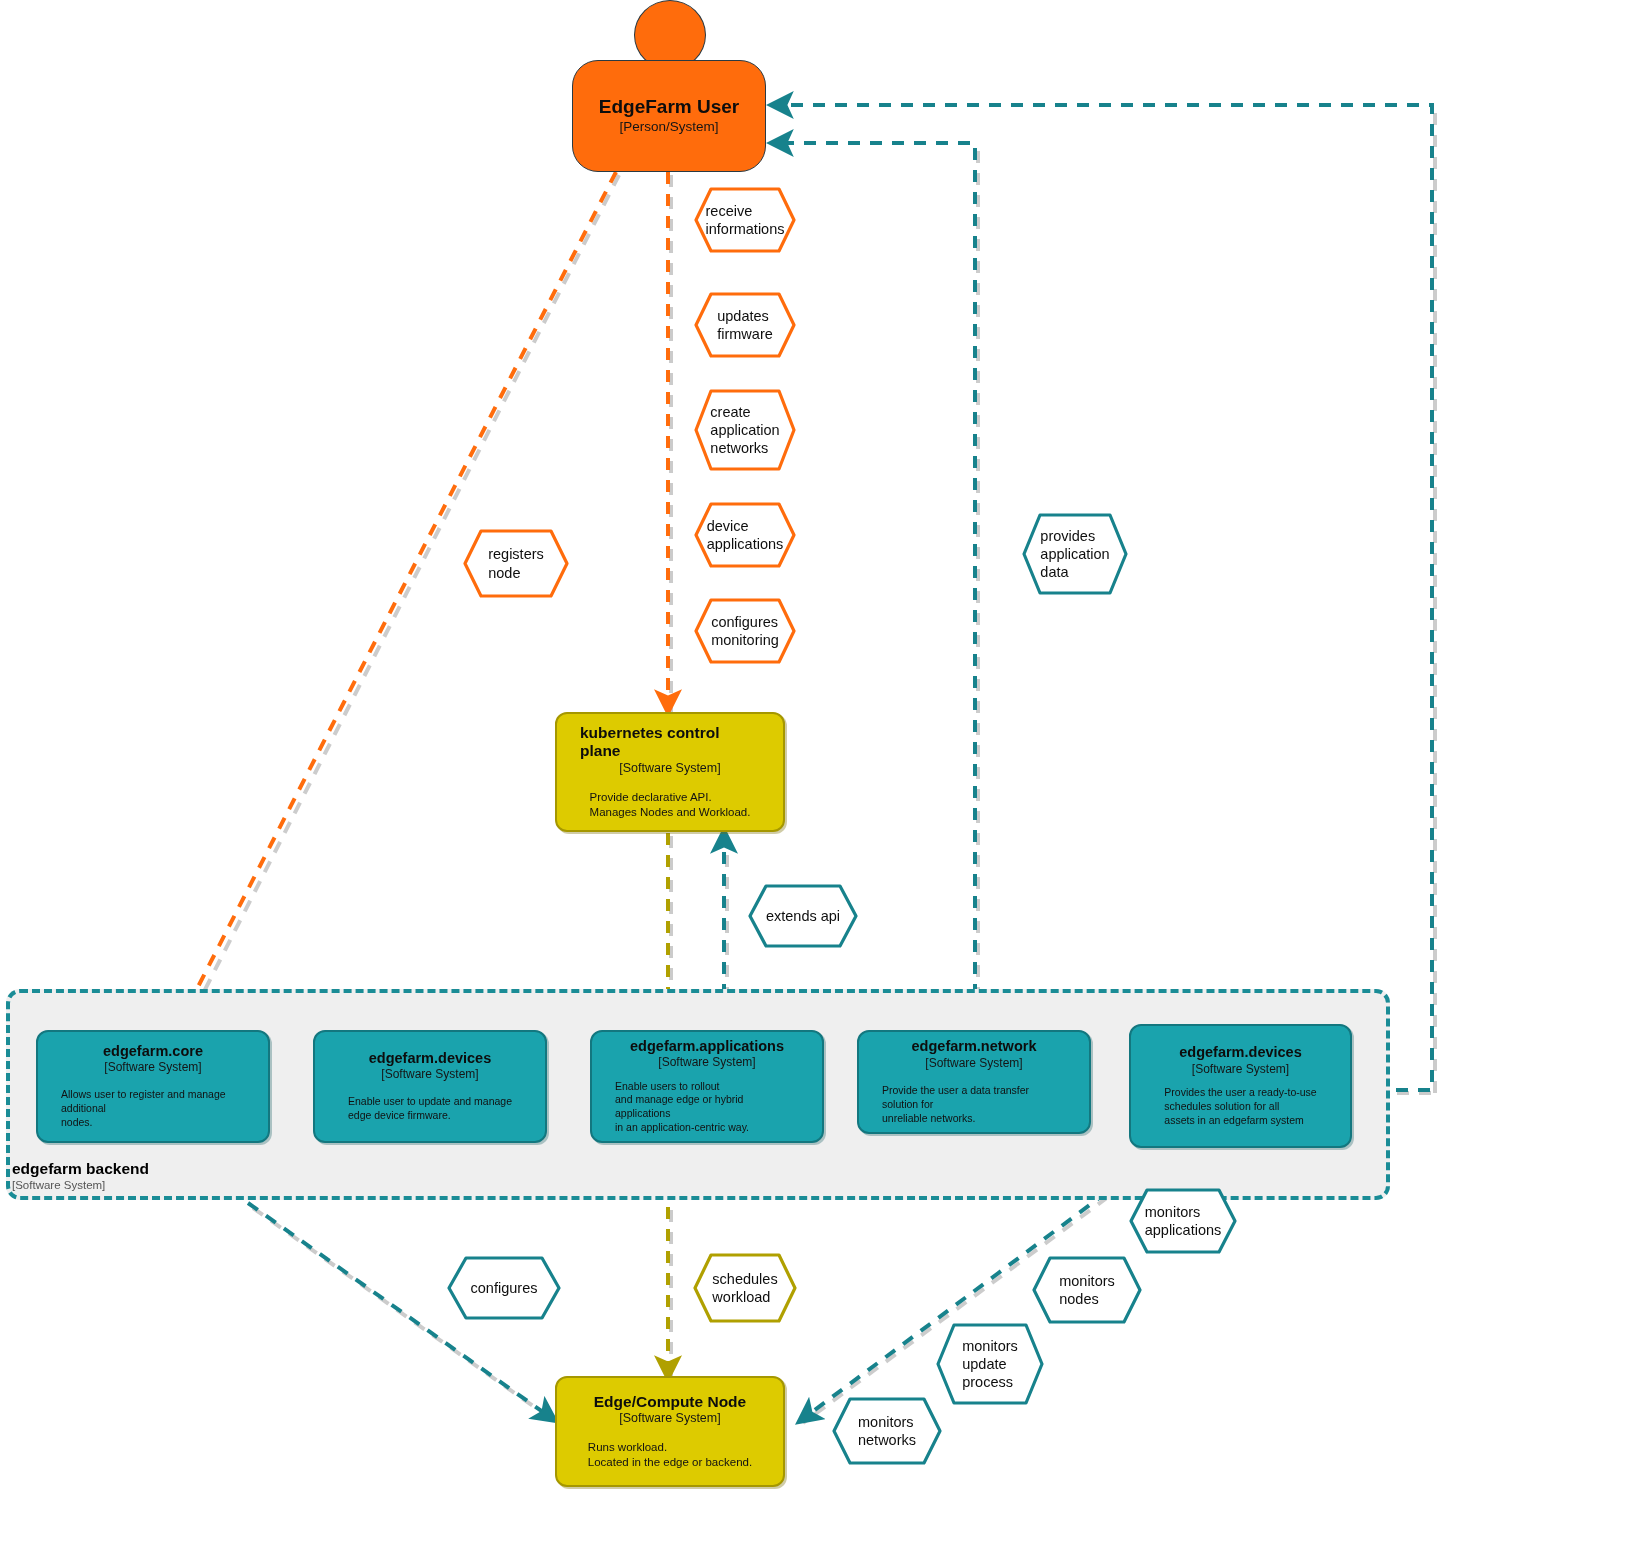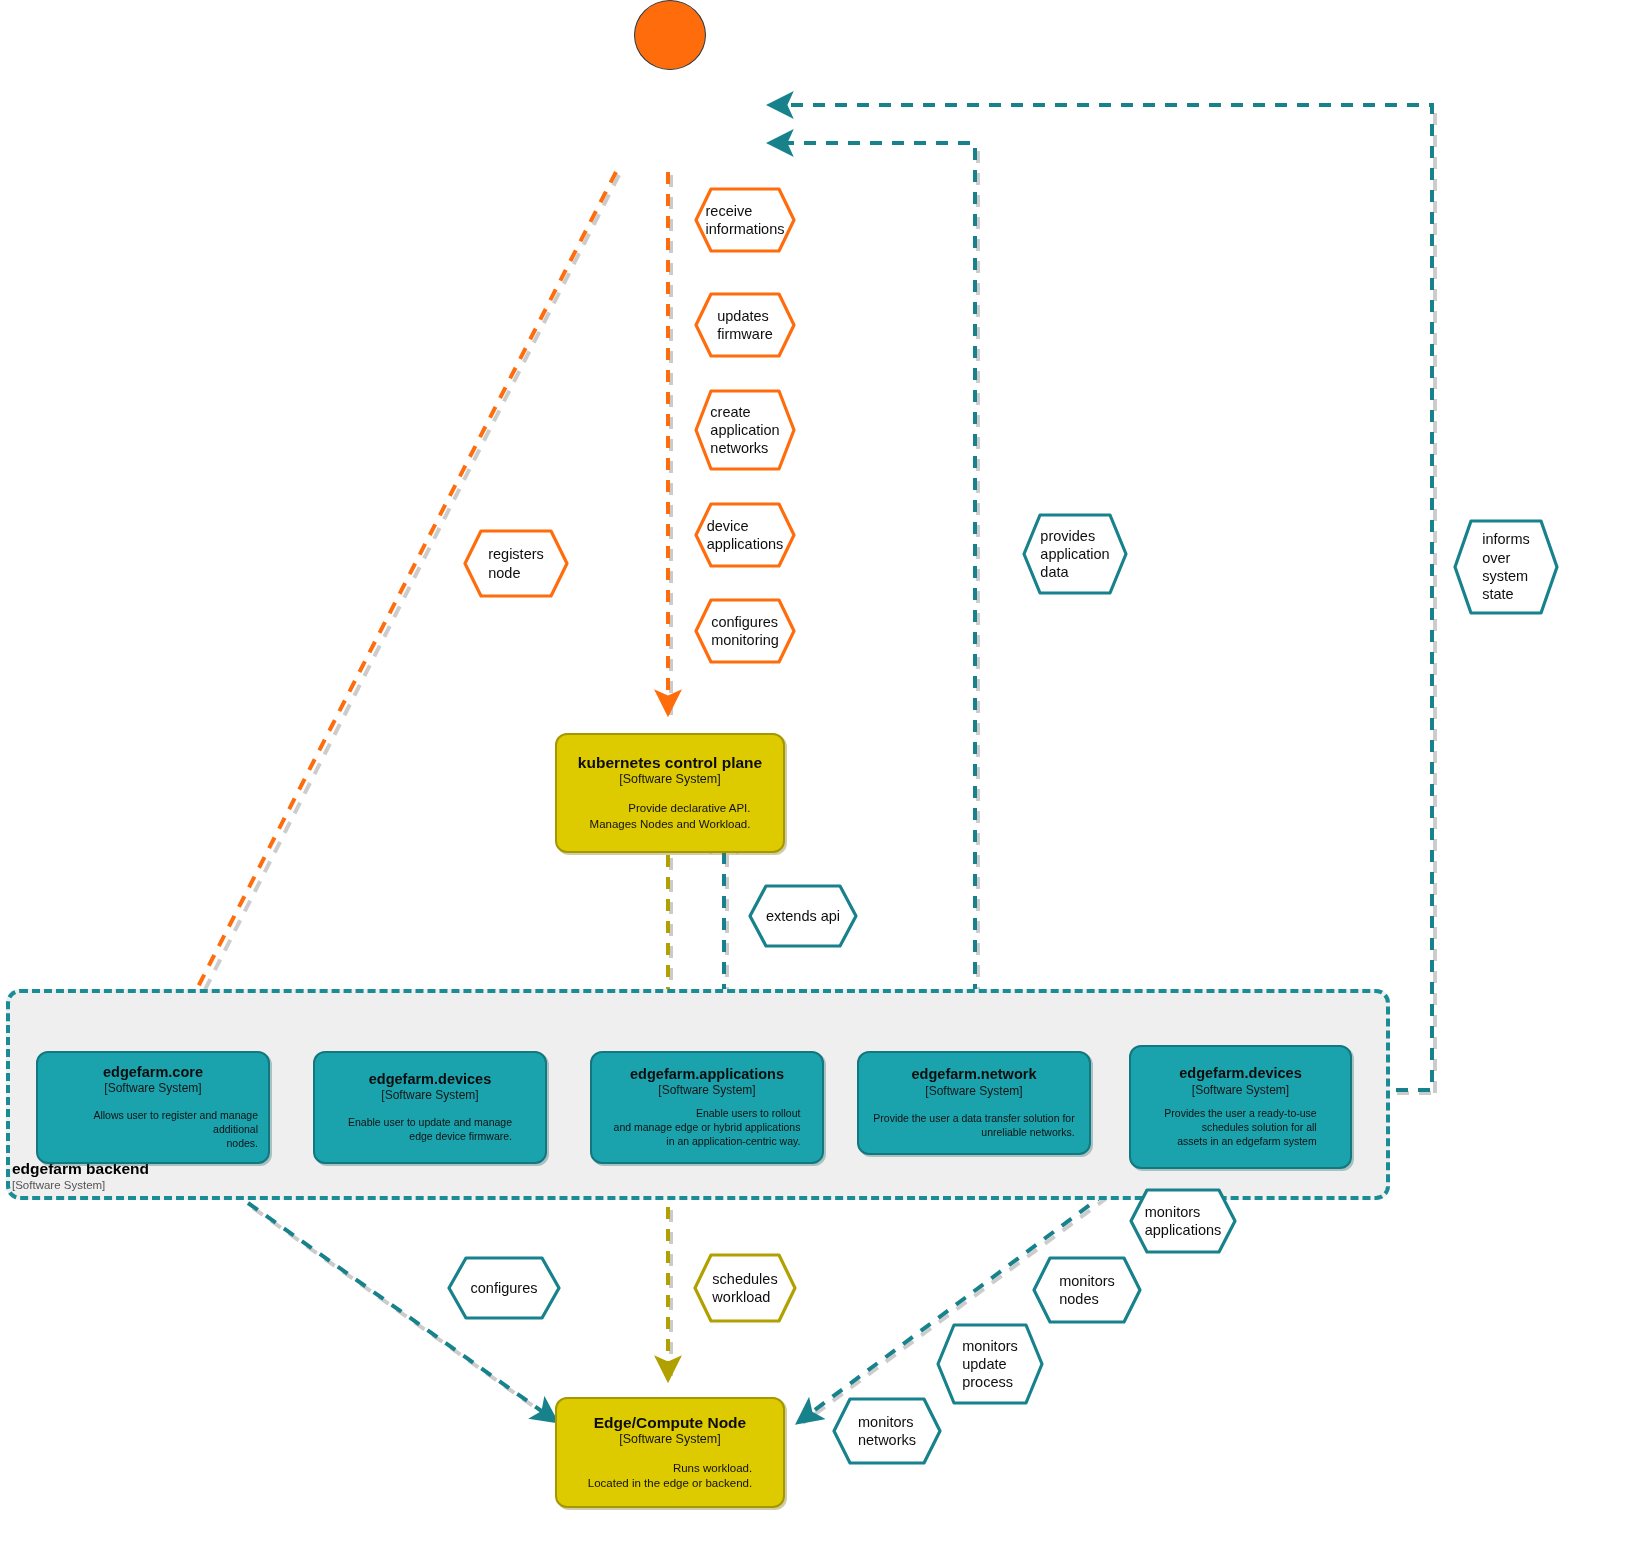--- a/index.html
+++ b/index.html
@@ -64,23 +64,22 @@
 
   
   .sysbox {
     position: absolute;
     box-sizing: border-box;
     border-radius: 12px;
     display: flex;
     flex-direction: column;
     align-items: center;
     justify-content: center;
-    text-align: right;
-    padding: 6px 10px;
-    margin-top: 21px;
+    text-align: left;
+    padding: 6px 23px;
   }
   .sysbox .title {
     font-weight: bold;
     color: #0d0d0d;
     line-height: 1.18;
   }
   .sysbox .subtitle {
     color: #151515;
     line-height: 1.2;
   }
@@ -190,20 +189,24 @@
 
     <path d="M1352,1090 L1432,1090 L1432,105 L777,105" stroke="#17828c" stroke-width="4" fill="none" stroke-dasharray="12 10" marker-end="url(#ah-teal)"></path>
 
     <path d="M248,1203 L550,1417" stroke="#17828c" stroke-width="4" fill="none" stroke-dasharray="12 10" marker-end="url(#ah-teal)"></path>
 
     <path d="M1142,1166 L804,1418" stroke="#17828c" stroke-width="4" fill="none" stroke-dasharray="12 10" marker-end="url(#ah-teal)"></path>
   </svg>
 
   <div class="person" style="left:572px; top:0px; width:194px; height:172px;">
     <div class="person-head" style="left:62px; top:0px; width:72px; height:70px;"></div>
+    <div class="person-body" style="left:0px; top:60px; width:194px; height:112px;">
+      <div class="person-name">EdgeFarm User</div>
+      <div class="person-type">[Person/System]</div>
+    </div>
   </div>
 
   <div class="sysbox yellow" style="left:555px; top:712px; width:230px; height:120px;">
     <div class="title" style="font-size:15.5px;">kubernetes control plane</div>
     <div class="subtitle" style="font-size:12.5px;">[Software System]</div>
     <div class="desc" style="font-size:11.5px;">
       <div>Provide declarative API.</div>
       <div>Manages Nodes and Workload.</div>
     </div>
   </div>
@@ -321,29 +324,20 @@
 
   <div class="hexlabel" style="left:1021px; top:512px; width:108px; height:84px;">
     <svg viewBox="0 0 108 84" preserveAspectRatio="none">
       <path d="M19,3 H89 L105,42 L89,81 H19 L3,42 Z" fill="#ffffff" stroke="#17828c" stroke-width="3.2" stroke-linejoin="round"></path>
     </svg>
     <span style="white-space:pre-line;">provides
 application
 data</span>
   </div>
 
-  <div class="hexlabel" style="left:1452px; top:518px; width:108px; height:98px;">
-    <svg viewBox="0 0 108 98" preserveAspectRatio="none">
-      <path d="M19,3 H89 L105,49 L89,95 H19 L3,49 Z" fill="#ffffff" stroke="#17828c" stroke-width="3.2" stroke-linejoin="round"></path>
-    </svg>
-    <span style="white-space:pre-line;">informs
-over
-system
-state</span>
-  </div>
 
   <div class="hexlabel" style="left:747px; top:883px; width:112px; height:66px;">
     <svg viewBox="0 0 112 66" preserveAspectRatio="none">
       <path d="M19,3 H93 L109,33 L93,63 H19 L3,33 Z" fill="#ffffff" stroke="#17828c" stroke-width="3.2" stroke-linejoin="round"></path>
     </svg>
     <span style="white-space:pre-line;">extends api</span>
   </div>
 
   <div class="hexlabel" style="left:446px; top:1255px; width:116px; height:66px;">
     <svg viewBox="0 0 116 66" preserveAspectRatio="none">

